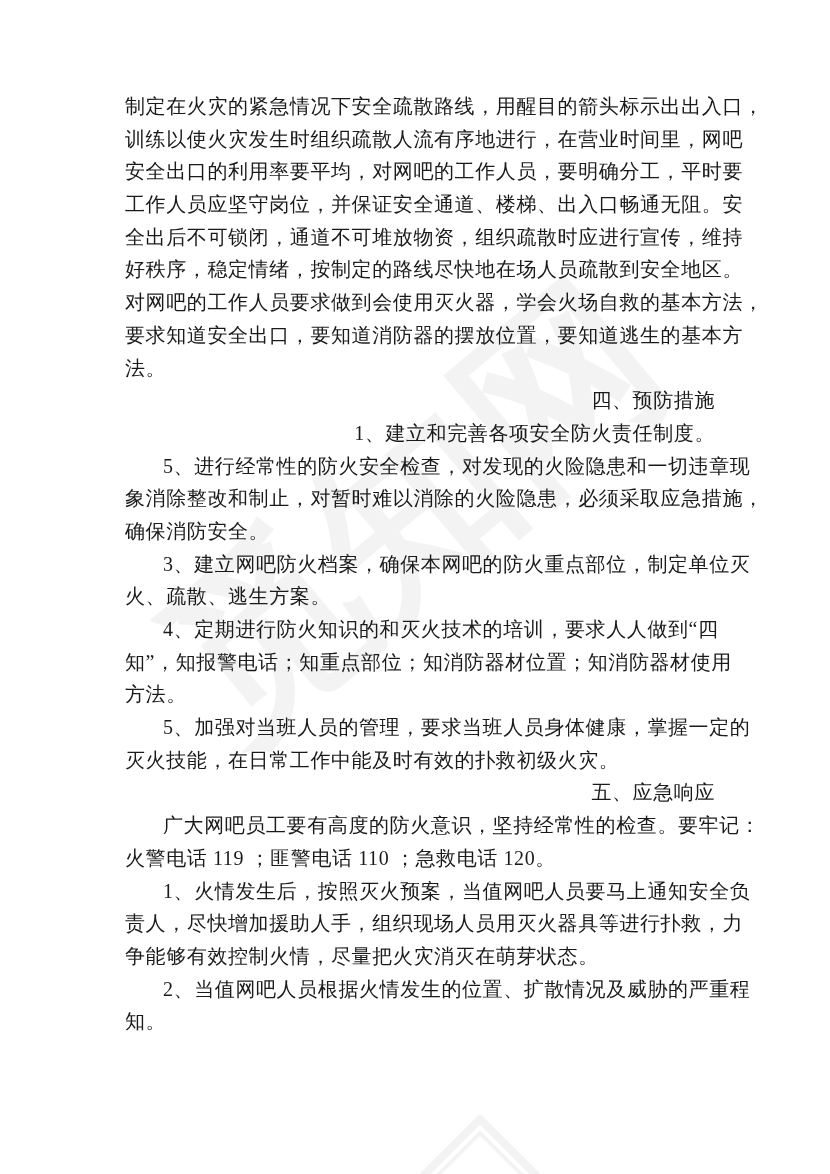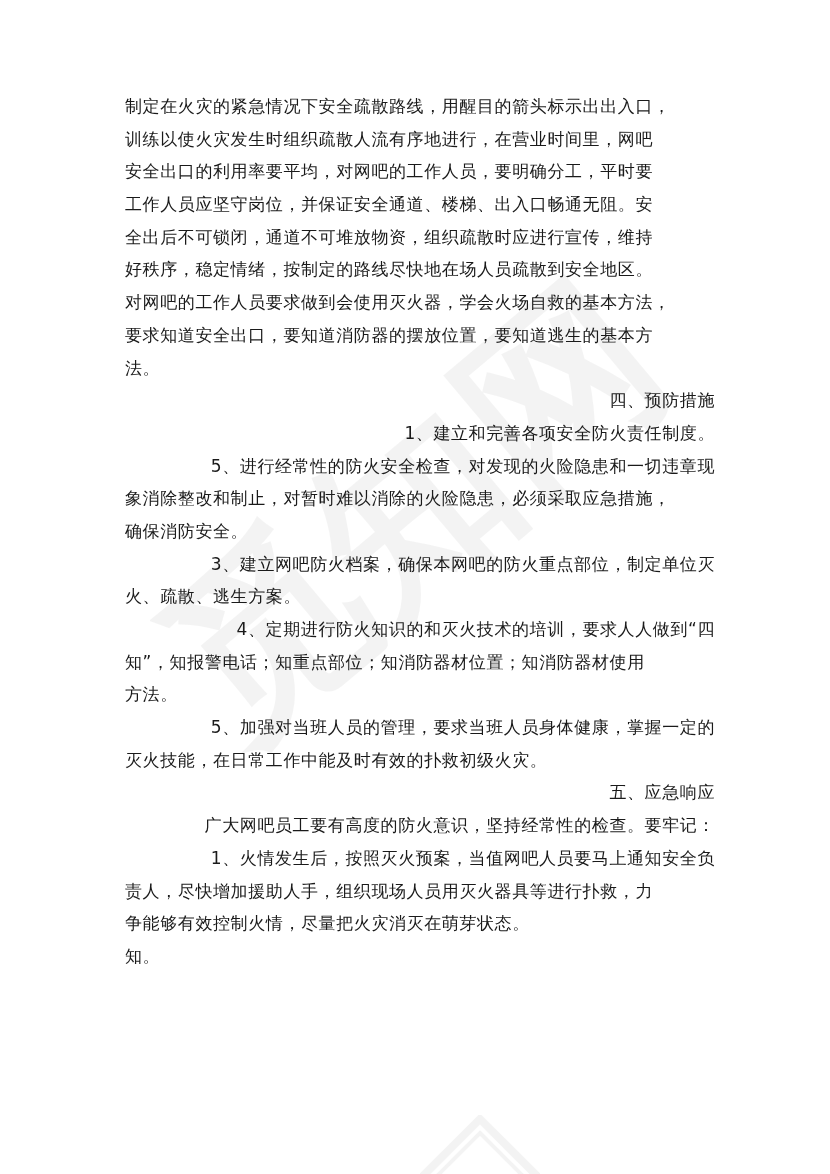--- a/index.html
+++ b/index.html
@@ -43,23 +43,24 @@
     }
     .content {
       position: absolute;
       left: 125px;
       top: 90px;
       width: 590px;
     }
     .line {
       height: 32.7px;
       line-height: 32.7px;
-      font-size: 17px;
+      font-size: 20px;
       white-space: nowrap;
       letter-spacing: 0.6px;
+      font-family: Liberation Serif, serif;
     }
     .indent {
       padding-left: 38px;
       text-align: right;
     }
   </style>
 </head>
 <body>
 
 <div class="page">
@@ -92,18 +93,20 @@
     <div class="line">确保消防安全。</div>
     <div class="line indent">3、建立网吧防火档案，确保本网吧的防火重点部位，制定单位灭</div>
     <div class="line">火、疏散、逃生方案。</div>
     <div class="line indent">4、定期进行防火知识的和灭火技术的培训，要求人人做到“四</div>
     <div class="line">知”，知报警电话；知重点部位；知消防器材位置；知消防器材使用</div>
     <div class="line">方法。</div>
     <div class="line indent">5、加强对当班人员的管理，要求当班人员身体健康，掌握一定的</div>
     <div class="line">灭火技能，在日常工作中能及时有效的扑救初级火灾。</div>
     <div class="line indent">五、应急响应</div>
     <div class="line indent">广大网吧员工要有高度的防火意识，坚持经常性的检查。要牢记：</div>
+    <div class="line">火警电话 119 ；匪警电话 110 ；急救电话 120。</div>
     <div class="line indent">1、火情发生后，按照灭火预案，当值网吧人员要马上通知安全负</div>
     <div class="line">责人，尽快增加援助人手，组织现场人员用灭火器具等进行扑救，力</div>
     <div class="line">争能够有效控制火情，尽量把火灾消灭在萌芽状态。</div>
+    <div class="line indent">2、当值网吧人员根据火情发生的位置、扩散情况及威胁的严重程</div>
     <div class="line">知。</div>
   </div>
 </div>
 
 </body></html>

